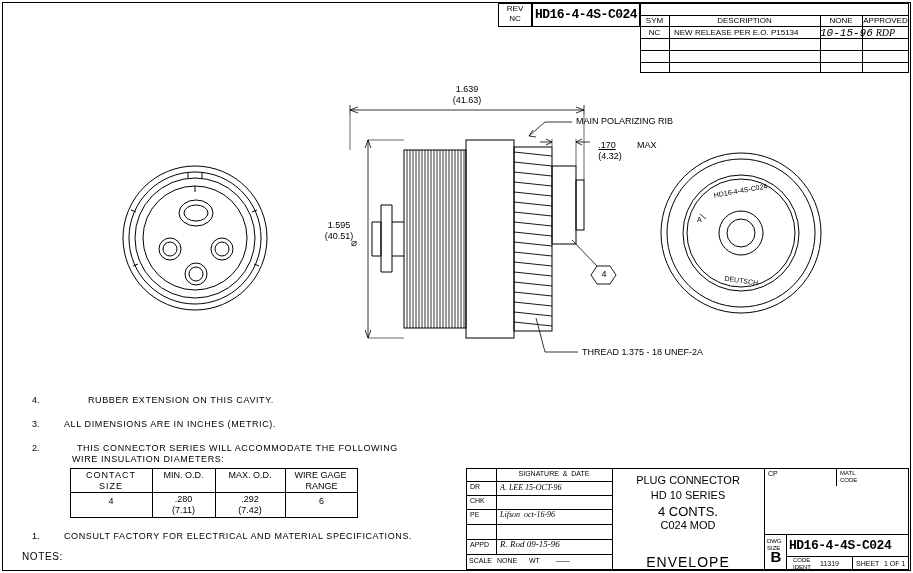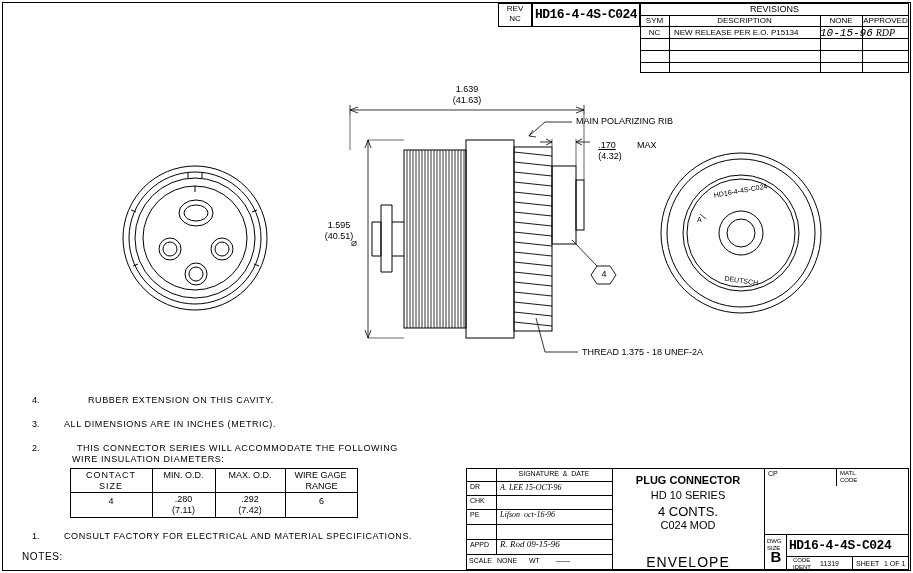--- a/index.html
+++ b/index.html
@@ -21,21 +21,20 @@
   <div class="brd" style="left:2px;top:2px;width:909px;height:569px;"></div>
 
   <div class="brd" style="left:498px;top:3px;width:34px;height:24px;"></div>
   <div class="txt ctr" style="left:498px;top:4px;width:34px;font-size:8px;">REV</div>
   <div class="txt ctr" style="left:498px;top:14px;width:34px;font-size:8px;">NC</div>
 
   <div class="brd" style="left:532px;top:3px;width:108px;height:24px;"></div>
   <div class="txt ctr mono" style="left:532px;top:7px;width:108px;font-size:13px;font-weight:bold;letter-spacing:-0.5px;">HD16-4-4S-C024</div>
 
   <div class="brd" style="left:640px;top:3px;width:269px;height:70px;"></div>
-  <div class="txt ctr" style="left:640px;top:4px;width:269px;font-size:9px;">REVISIONS</div>
   <div class="ln" style="left:640px;top:15px;width:269px;height:1px;"></div>
 
   <div class="ln" style="left:669px;top:15px;width:1px;height:58px;"></div>
   <div class="ln" style="left:820px;top:15px;width:1px;height:58px;"></div>
   <div class="ln" style="left:862px;top:15px;width:1px;height:58px;"></div>
 
   <div class="ln" style="left:640px;top:26px;width:269px;height:1px;"></div>
   <div class="ln" style="left:640px;top:38px;width:269px;height:1px;"></div>
   <div class="ln" style="left:640px;top:50px;width:269px;height:1px;"></div>
   <div class="ln" style="left:640px;top:62px;width:269px;height:1px;"></div>
@@ -198,21 +197,21 @@
   <div class="txt" style="left:470px;top:511px;font-size:7px;">PE</div>
   <div class="txt hand" style="left:500px;top:510px;font-size:8px;">Lifson  oct-16-96</div>
   <div class="txt" style="left:470px;top:541px;font-size:7px;">APPD</div>
   <div class="txt hand" style="left:500px;top:539px;font-size:9px;">R. Rod 09-15-96</div>
 
   <div class="txt" style="left:469px;top:557px;font-size:7px;">SCALE</div>
   <div class="txt" style="left:497px;top:557px;font-size:7px;">NONE</div>
   <div class="txt" style="left:529px;top:557px;font-size:7px;">WT</div>
   <div class="txt" style="left:556px;top:557px;font-size:7px;">——</div>
 
-  <div class="txt ctr" style="left:612px;top:474px;width:152px;font-size:11px;font-weight:bold;">PLUG CONNECTOR</div>
+  <div class="txt ctr" style="left:612px;top:474px;width:152px;font-size:11px;">PLUG CONNECTOR</div>
   <div class="txt ctr" style="left:612px;top:489px;width:152px;font-size:11px;">HD 10 SERIES</div>
   <div class="txt ctr" style="left:612px;top:504px;width:152px;font-size:13px;">4 CONTS.</div>
   <div class="txt ctr" style="left:612px;top:519px;width:152px;font-size:11px;">C024 MOD</div>
   <div class="txt ctr" style="left:612px;top:554px;width:152px;font-size:14px;letter-spacing:1px;">ENVELOPE</div>
 
   <div class="ln" style="left:764px;top:468px;width:1px;height:102px;"></div>
   <div class="ln" style="left:836px;top:468px;width:1px;height:18px;"></div>
   <div class="txt" style="left:768px;top:470px;font-size:7px;">CP</div>
   <div class="txt" style="left:840px;top:470px;font-size:6px;">MATL</div>
   <div class="txt" style="left:840px;top:477px;font-size:6px;">CODE</div>

